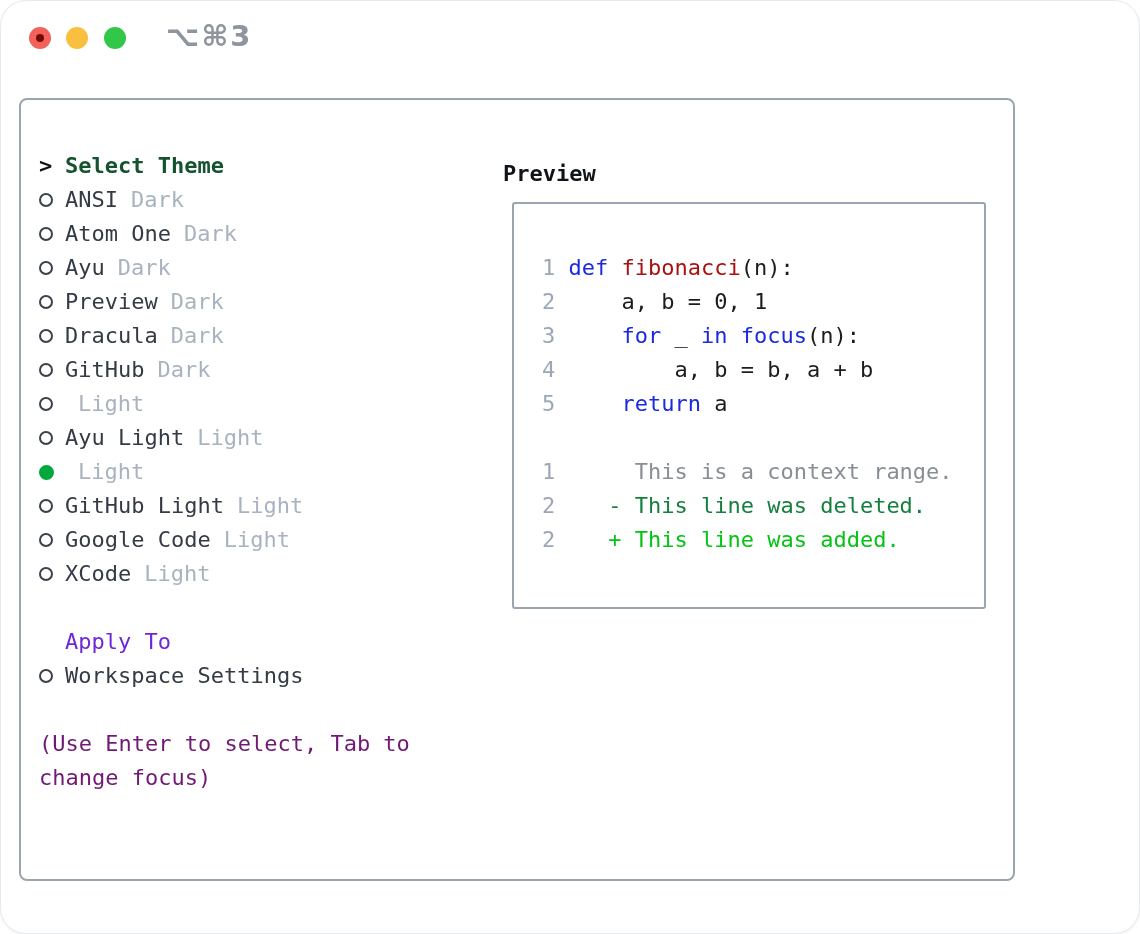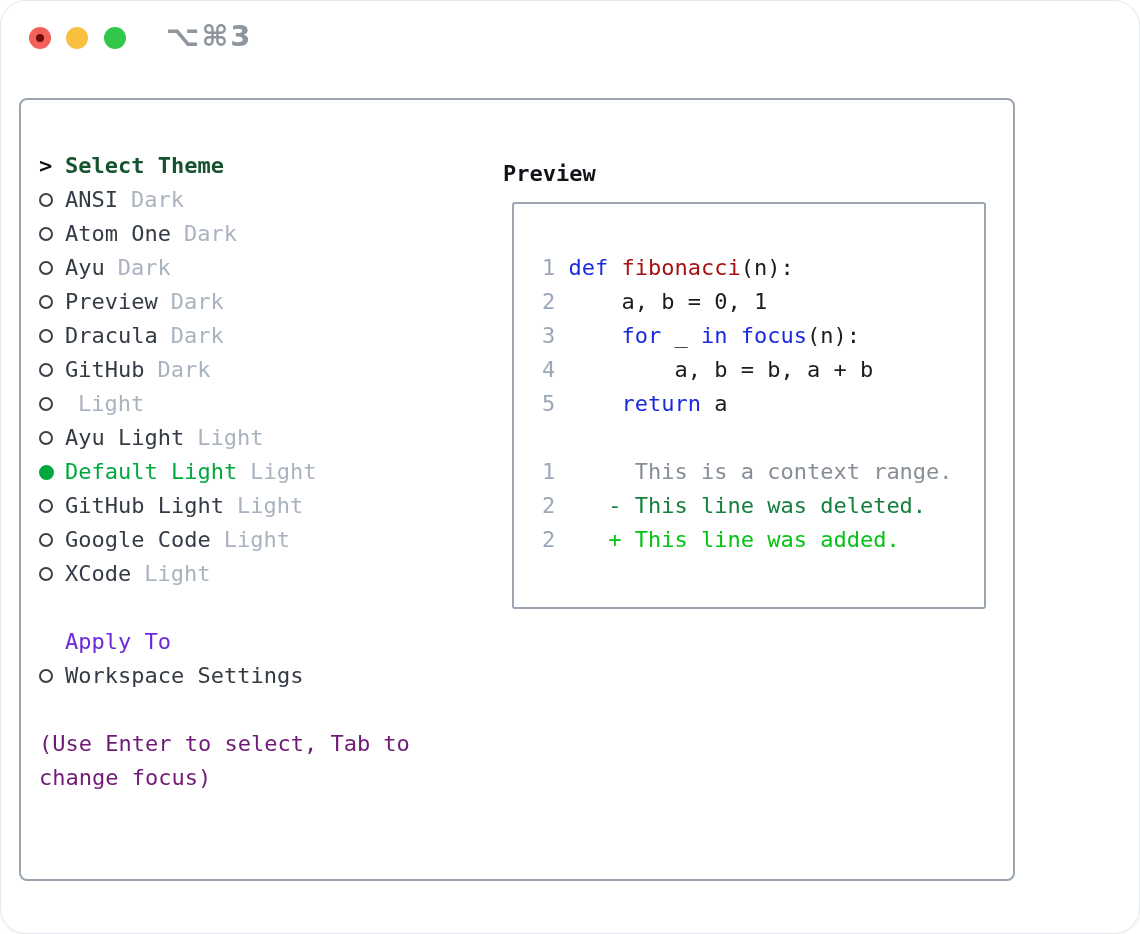--- a/index.html
+++ b/index.html
@@ -106,21 +106,21 @@
     <div class="left-col" id="left-col">
         <div class="row"><span class="marker"><span class="prompt">&gt;</span></span><span class="hdr">Select Theme</span></div>
         <div class="row"><span class="marker"><span class="circle"></span></span><span class="label">ANSI</span><span class="tag">Dark</span></div>
         <div class="row"><span class="marker"><span class="circle"></span></span><span class="label">Atom One</span><span class="tag">Dark</span></div>
         <div class="row"><span class="marker"><span class="circle"></span></span><span class="label">Ayu</span><span class="tag">Dark</span></div>
         <div class="row"><span class="marker"><span class="circle"></span></span><span class="label">Preview</span><span class="tag">Dark</span></div>
         <div class="row"><span class="marker"><span class="circle"></span></span><span class="label">Dracula</span><span class="tag">Dark</span></div>
         <div class="row"><span class="marker"><span class="circle"></span></span><span class="label">GitHub</span><span class="tag">Dark</span></div>
         <div class="row"><span class="marker"><span class="circle"></span></span><span class="tag">Light</span></div>
         <div class="row"><span class="marker"><span class="circle"></span></span><span class="label">Ayu Light</span><span class="tag">Light</span></div>
-        <div class="row"><span class="marker"><span class="circle sel"></span></span><span class="label sel">Default Light</span><span class="tag">Light</span></div>
+        <div class="row"><span class="marker"><span class="circle sel"></span></span><span class="tag">Light</span></div>
         <div class="row"><span class="marker"><span class="circle"></span></span><span class="label">GitHub Light</span><span class="tag">Light</span></div>
         <div class="row"><span class="marker"><span class="circle"></span></span><span class="label">Google Code</span><span class="tag">Light</span></div>
         <div class="row"><span class="marker"><span class="circle"></span></span><span class="label">XCode</span><span class="tag">Light</span></div>
         <div class="spacer"></div>
         <div class="row"><span class="marker"></span><span class="apply-hdr">Apply To</span></div>
         <div class="row"><span class="marker"><span class="circle"></span></span><span class="label">Workspace Settings</span></div>
         <div class="spacer"></div>
         <div class="hint">(Use Enter to select, Tab to
 change focus)</div>
       </div>

